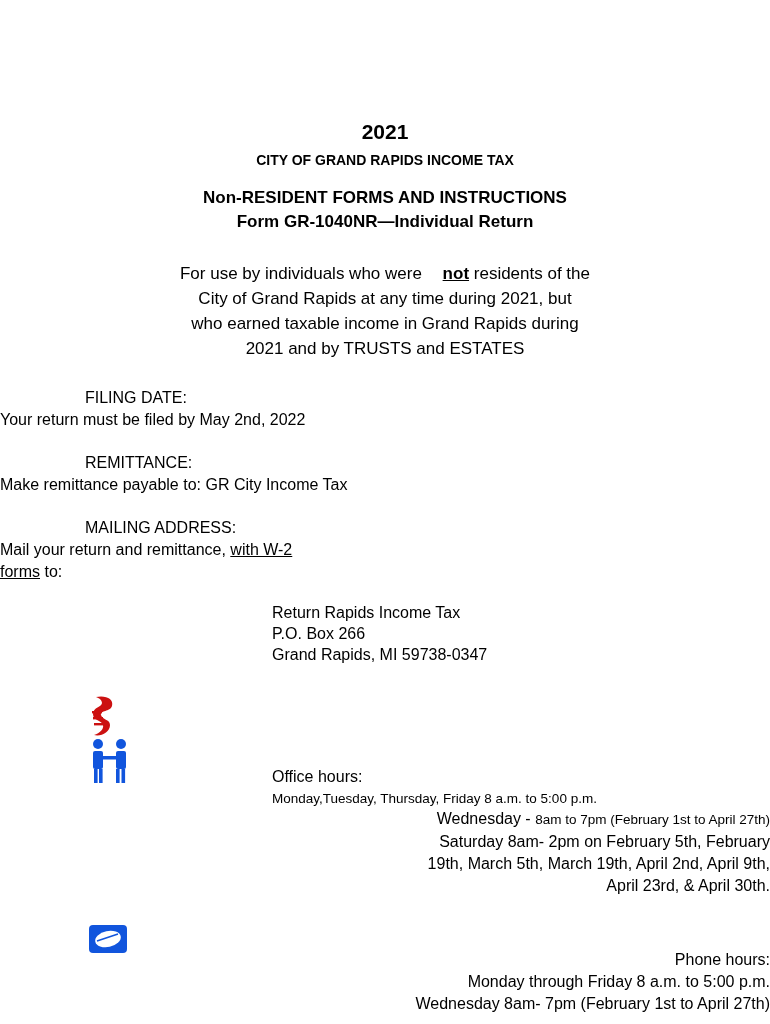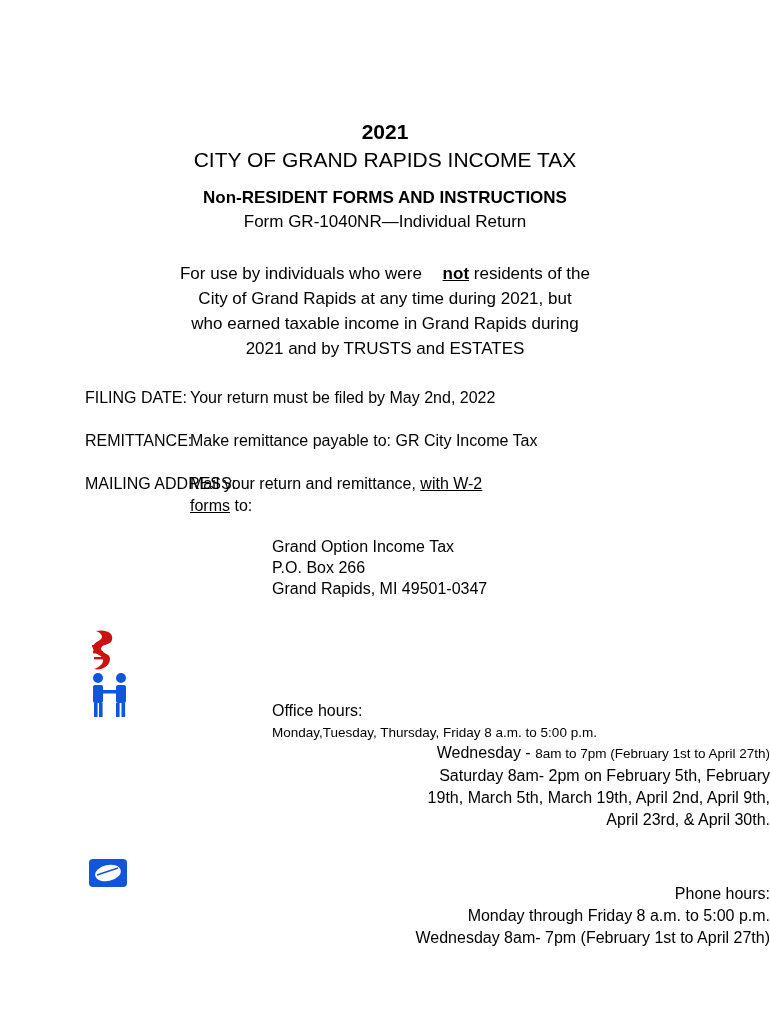--- a/index.html
+++ b/index.html
@@ -27,37 +27,37 @@
   .title-block {
     text-align: center;
     margin-top: 118px;
   }
   .title-year {
     font-size: 21px;
     font-weight: bold;
     line-height: 28px;
   }
   .title-main {
-    font-size: 21px;
-    font-weight: normal;
+    font-size: 14px;
+    font-weight: bold;
     line-height: 28px;
   }
 
   .subtitle-block {
     text-align: center;
     margin-top: 12px;
   }
   .subtitle-1 {
     font-size: 17px;
     font-weight: bold;
     line-height: 24px;
   }
   .subtitle-2 {
     font-size: 17px;
-    font-weight: normal;
+    font-weight: bold;
     line-height: 24px;
   }
 
   
   .intro {
     text-align: center;
     margin-top: 27px;
     font-size: 17px;
     line-height: 25px;
   }
@@ -69,20 +69,21 @@
 
   
   .rows {
     margin-top: 26px;
     position: relative;
   }
   .row {
     display: flex;
     align-items: flex-start;
     margin-bottom: 21px;
+    flex-direction: column;
   }
   .row-label {
     width: 190px;
     padding-left: 85px;
     box-sizing: border-box;
     font-size: 16px;
     line-height: 22px;
     white-space: nowrap;
   }
   .row-value {
@@ -184,23 +185,23 @@
 
     <div class="row" style="margin-bottom:16px;">
       <div class="row-label">MAILING ADDRESS:</div>
       <div class="row-value">
         <span>Mail your return and remittance, </span><span class="u">with W-2</span><br>
         <span class="u">forms</span><span> to:</span>
       </div>
     </div>
 
     <div class="address-block">
-      <div>Grand Option Income Tax</div>
+      <div>Return Rapids Income Tax</div>
       <div>P.O. Box 266</div>
-      <div>Grand Rapids, MI  49501-0347</div>
+      <div>Grand Rapids, MI  59738-0347</div>
     </div>
 
   </div>
 
   <div class="icon-section" style="margin-top:30px;">
     <div class="icon-col icon-phone" style="top:0;">
       <svg width="38" height="46" viewBox="0 0 38 46" xmlns="http://www.w3.org/2000/svg">
         <path d="M8 2 C18 0, 26 4, 24 11 C22 17, 12 15, 13 20 C14 25, 22 24, 22 30 C22 37, 13 42, 6 40 C12 38, 16 34, 15 30 C14 25, 5 26, 5 19 C5 12, 14 12, 14 8 C14 5, 11 3, 8 2 Z" fill="#cc1111"></path>
         <rect x="4" y="16" width="10" height="2.4" fill="#cc1111"></rect>
         <rect x="5" y="22" width="10" height="2.4" fill="#cc1111"></rect>

